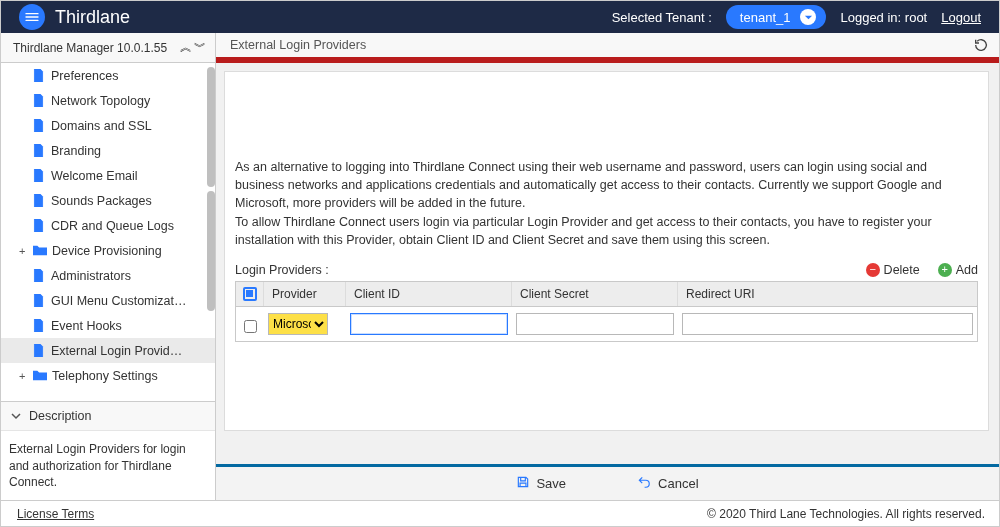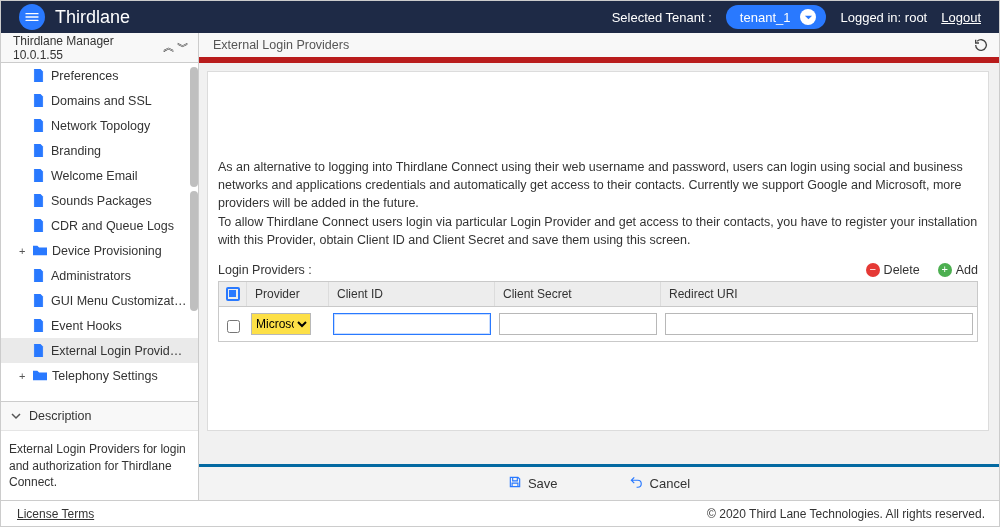--- a/index.html
+++ b/index.html
@@ -12,21 +12,21 @@
   .brand { font-size: 18px; font-weight: 400; }
   .header-spacer { flex: 1; }
   .header-right { display: flex; align-items: center; gap: 14px; font-size: 13px; }
   .tenant-pill { background: #2979ff; color: #fff; border-radius: 14px; padding: 4px 10px 4px 14px; display: flex; align-items: center; gap: 10px; }
   .tenant-pill-chev { width: 16px; height: 16px; background: #fff; border-radius: 50%; display: flex; align-items: center; justify-content: center; }
   .tenant-pill-chev svg { width: 9px; height: 9px; fill: #2979ff; }
   .logout { color: #fff; text-decoration: underline; }
   
   .body { flex: 1; display: flex; min-height: 0; background: #f1f1f1; }
   
-  .sidebar { width: 198px; display: flex; flex-direction: column; border-right: 1px solid #ccc; background: #fff; }
+  .sidebar { width: 215px; display: flex; flex-direction: column; border-right: 1px solid #ccc; background: #fff; }
   .sidebar-title { height: 30px; border-bottom: 1px solid #ccc; display: flex; align-items: center; padding: 0 8px 0 12px; font-size: 12px; background: #f8f8f8; }
   .sidebar-title .title-text { flex: 1; }
   .sidebar-title .chev { width: 14px; text-align: center; cursor: pointer; }
   .tree-wrap { flex: 1; position: relative; overflow: hidden; }
   .tree { position: absolute; inset: 0; overflow-y: auto; }
   .tree-scroll-thumb { position: absolute; right: 0; top: 4px; width: 8px; height: 120px; background: #bfbfbf; border-radius: 4px; }
   .tree-scroll-thumb2 { position: absolute; right: 0; top: 128px; width: 8px; height: 120px; background: #bfbfbf; border-radius: 4px; }
   .tree-item { height: 25px; display: flex; align-items: center; padding-left: 32px; font-size: 12.5px; cursor: pointer; white-space: nowrap; overflow: hidden; text-overflow: ellipsis; }
   .tree-item.child { padding-left: 46px; position: relative; }
   .tree-item.parent { padding-left: 32px; position: relative; }
@@ -131,29 +131,29 @@
                 <path d="M4 6h6M4 9h6M4 12h6" stroke="#2979ff" stroke-width="1"></path>
               </svg></span>
             <span>Preferences</span>
           </div>
           <div class="tree-item child depth3">
             <span class="doc-icon"><svg viewBox="0 0 14 16">
                 <path class="doc-fill" d="M2 0h7l3 3v13H2z" fill="#cfe3ff"></path>
                 <path d="M2 0h7l3 3v13H2z" fill="none" stroke="#2979ff"></path>
                 <path d="M4 6h6M4 9h6M4 12h6" stroke="#2979ff" stroke-width="1"></path>
               </svg></span>
+            <span>Network Topology</span>
+          </div>
+          <div class="tree-item child depth3">
+            <span class="doc-icon"><svg viewBox="0 0 14 16">
+                <path class="doc-fill" d="M2 0h7l3 3v13H2z" fill="#cfe3ff"></path>
+                <path d="M2 0h7l3 3v13H2z" fill="none" stroke="#2979ff"></path>
+                <path d="M4 6h6M4 9h6M4 12h6" stroke="#2979ff" stroke-width="1"></path>
+              </svg></span>
             <span>Domains and SSL</span>
-          </div>
-          <div class="tree-item child depth3">
-            <span class="doc-icon"><svg viewBox="0 0 14 16">
-                <path class="doc-fill" d="M2 0h7l3 3v13H2z" fill="#cfe3ff"></path>
-                <path d="M2 0h7l3 3v13H2z" fill="none" stroke="#2979ff"></path>
-                <path d="M4 6h6M4 9h6M4 12h6" stroke="#2979ff" stroke-width="1"></path>
-              </svg></span>
-            <span>Network Topology</span>
           </div>
           <div class="tree-item child depth3">
             <span class="doc-icon"><svg viewBox="0 0 14 16">
                 <path class="doc-fill" d="M2 0h7l3 3v13H2z" fill="#cfe3ff"></path>
                 <path d="M2 0h7l3 3v13H2z" fill="none" stroke="#2979ff"></path>
                 <path d="M4 6h6M4 9h6M4 12h6" stroke="#2979ff" stroke-width="1"></path>
               </svg></span>
             <span>Branding</span>
           </div>
           <div class="tree-item child depth3">

